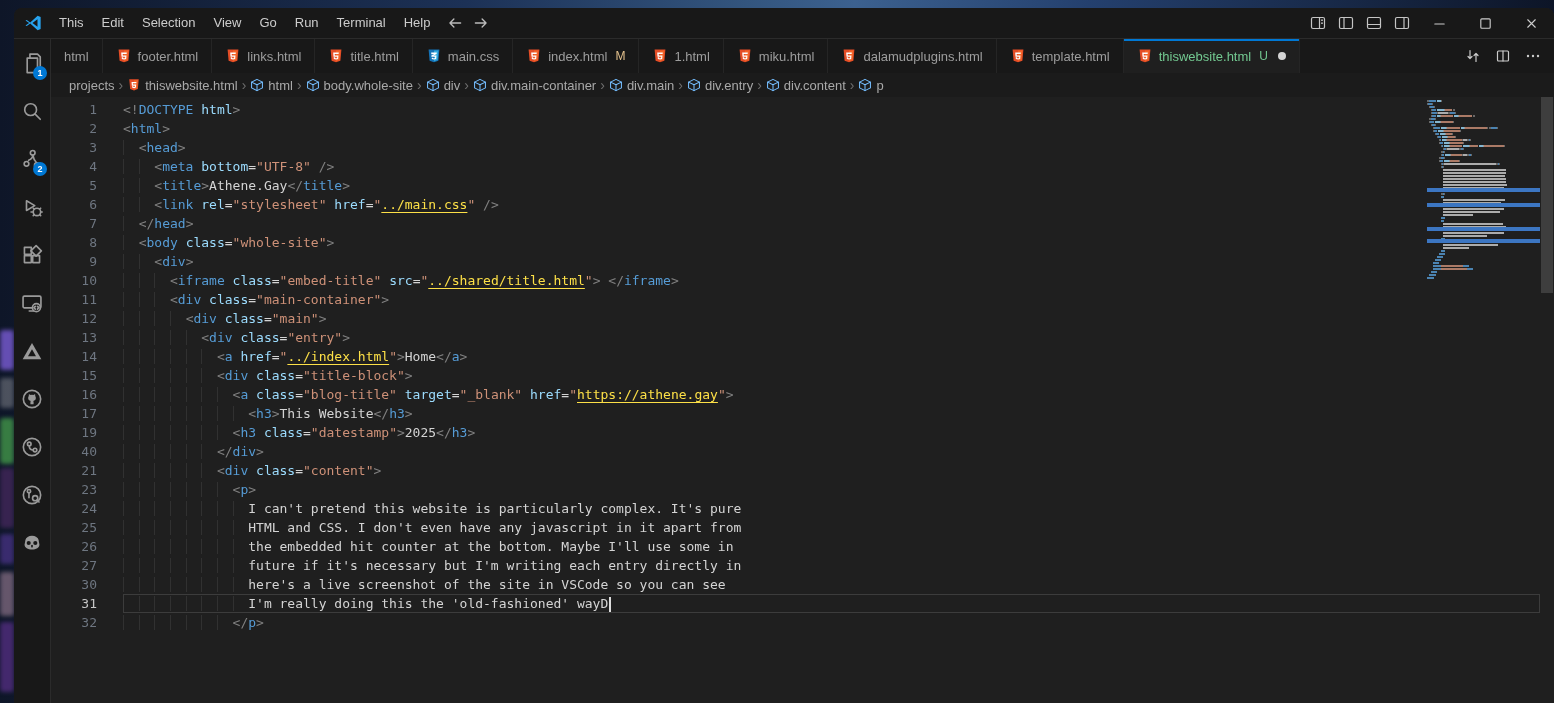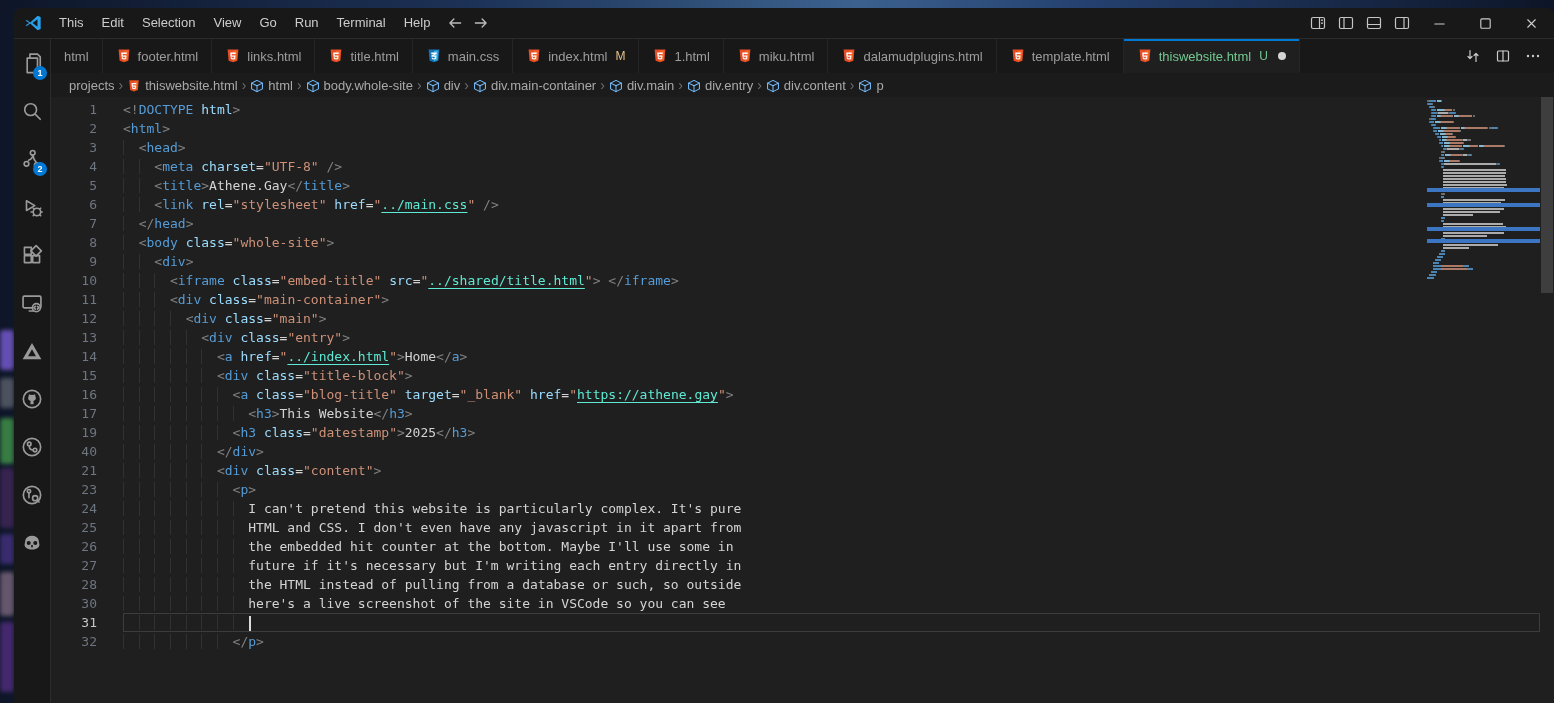--- a/index.html
+++ b/index.html
@@ -59,37 +59,37 @@
   .gitbadge.mod{color:#e2c08d;}
   .gitbadge.untracked{color:#73c991;}
   .dot{width:8px;height:8px;border-radius:50%;background:#d4d4d4;margin-left:4px;flex:none;}
   .tabactions{margin-left:auto;display:flex;align-items:center;gap:4px;padding:0 8px;color:#cccccc;}
   .tabaction{width:26px;height:26px;display:flex;align-items:center;justify-content:center;}
   .tabaction .icon{width:16px;height:16px;}
 
   
   .breadcrumbs{height:24px;background:#1b1b1b;display:flex;align-items:center;padding-left:18px;
     font-size:13px;color:#a9a9a9;flex:none;white-space:nowrap;overflow:hidden;}
-  .bc{display:flex;align-items:flex-end;gap:4px;cursor:default;}
+  .bc{display:flex;align-items:flex-start;gap:4px;cursor:default;}
   .bcsep{color:#6e6e6e;margin:0 4px;font-size:14px;line-height:1;}
   .bcicon{width:14px;height:14px;flex:none;}
   .bc-cube{color:#75beff;}
 
   
   .editor{flex:1;position:relative;background:#1f1f1f;min-height:0;overflow:hidden;}
   .codewrap{position:absolute;left:0;top:0;right:14px;bottom:0;padding-top:3px;overflow:hidden;}
   .crow{display:flex;height:19px;line-height:19px;font-family:"DejaVu Sans Mono",monospace;font-size:13px;}
   .ln{width:46px;padding-right:26px;text-align:right;color:#6e7681;flex:none;}
   .cl{white-space:pre;flex:1;color:#d4d4d4;}
   .crow.active .ln{color:#c6c6c6;}
   .crow.active .cl{outline:1px solid #3c3c3c;outline-offset:-1px;}
   .ind{background:repeating-linear-gradient(to right,#313131 0,#313131 1px,transparent 1px,transparent 2ch);}
   .tk-p{color:#808080;} .tk-tag{color:#569cd6;} .tk-attr{color:#9cdcfe;}
   .tk-eq{color:#d4d4d4;} .tk-str{color:#ce9178;} .tk-t{color:#d4d4d4;}
-  .tk-link{color:#5eead4;text-decoration:underline;text-underline-offset:3px;}
+  .tk-link{color:#fde047;text-decoration:underline;text-underline-offset:3px;}
   .cursor{display:inline-block;width:1.5px;height:15px;background:#dcdcdc;vertical-align:middle;margin-left:1px;}
 
   
   .minimap{position:absolute;top:0;right:14px;width:113px;bottom:0;padding-top:2px;}
   .mrow{height:3px;display:flex;align-items:center;}
   .mseg{height:2px;display:inline-block;opacity:.8;flex:none;}
   .mhl{position:absolute;left:0;width:113px;height:4px;background:#3c76c2;}
   .scrollbar{position:absolute;right:0;top:0;width:14px;bottom:0;}
   .thumb{position:absolute;left:1px;right:1px;top:0;height:196px;background:rgba(121,121,121,.35);}
 </style>
@@ -544,21 +544,21 @@
             <div class="crow">
               <span class="ln">2</span>
               <span class="cl"><span class="tk-p">&lt;</span><span class="tk-tag">html</span><span class="tk-p">&gt;</span></span>
             </div>
             <div class="crow">
               <span class="ln">3</span>
               <span class="cl"><span class="ind">  </span><span class="tk-p">&lt;</span><span class="tk-tag">head</span><span class="tk-p">&gt;</span></span>
             </div>
             <div class="crow">
               <span class="ln">4</span>
-              <span class="cl"><span class="ind">    </span><span class="tk-p">&lt;</span><span class="tk-tag">meta</span><span class="tk-t"> </span><span class="tk-attr">charset</span><span class="tk-eq">=</span><span class="tk-str">"UTF-8"</span><span class="tk-t"> </span><span class="tk-p">/&gt;</span></span>
+              <span class="cl"><span class="ind">    </span><span class="tk-p">&lt;</span><span class="tk-tag">meta</span><span class="tk-t"> </span><span class="tk-attr">bottom</span><span class="tk-eq">=</span><span class="tk-str">"UTF-8"</span><span class="tk-t"> </span><span class="tk-p">/&gt;</span></span>
             </div>
             <div class="crow">
               <span class="ln">5</span>
               <span class="cl"><span class="ind">    </span><span class="tk-p">&lt;</span><span class="tk-tag">title</span><span class="tk-p">&gt;</span><span class="tk-t">Athene.Gay</span><span class="tk-p">&lt;/</span><span class="tk-tag">title</span><span class="tk-p">&gt;</span></span>
             </div>
             <div class="crow">
               <span class="ln">6</span>
               <span class="cl"><span class="ind">    </span><span class="tk-p">&lt;</span><span class="tk-tag">link</span><span class="tk-t"> </span><span class="tk-attr">rel</span><span class="tk-eq">=</span><span class="tk-str">"stylesheet"</span><span class="tk-t"> </span><span class="tk-attr">href</span><span class="tk-eq">=</span><span class="tk-str">"</span><span class="tk-link">../main.css</span><span class="tk-str">"</span><span class="tk-t"> </span><span class="tk-p">/&gt;</span></span>
             </div>
             <div class="crow">
@@ -631,30 +631,26 @@
             </div>
             <div class="crow">
               <span class="ln">26</span>
               <span class="cl"><span class="ind">                </span><span class="tk-t">the embedded hit counter at the bottom. Maybe I'll use some in</span></span>
             </div>
             <div class="crow">
               <span class="ln">27</span>
               <span class="cl"><span class="ind">                </span><span class="tk-t">future if it's necessary but I'm writing each entry directly in</span></span>
             </div>
             <div class="crow">
-              <span class="ln">28</span>
-              <span class="cl"><span class="ind">                </span><span class="tk-t">the HTML instead of pulling from a database or such, so outside</span></span>
-            </div>
-            <div class="crow">
               <span class="ln">30</span>
               <span class="cl"><span class="ind">                </span><span class="tk-t">here's a live screenshot of the site in VSCode so you can see</span></span>
             </div>
             <div class="crow active">
               <span class="ln">31</span>
-              <span class="cl"><span class="ind">                </span><span class="cursor"></span></span>
+              <span class="cl"><span class="ind">                </span><span class="tk-t">I'm really doing this the 'old-fashioned' wayD</span><span class="cursor"></span></span>
             </div>
             <div class="crow">
               <span class="ln">32</span>
               <span class="cl"><span class="ind">              </span><span class="tk-p">&lt;/</span><span class="tk-tag">p</span><span class="tk-p">&gt;</span></span>
             </div>
           </div>
         <div class="minimap" id="minimap">
           <div id="minimap-rows">
               <div class="mrow" style="padding-left: 0px;">
                 <span class="mseg" style="width: 2px; background: rgb(122, 122, 122);"></span>

